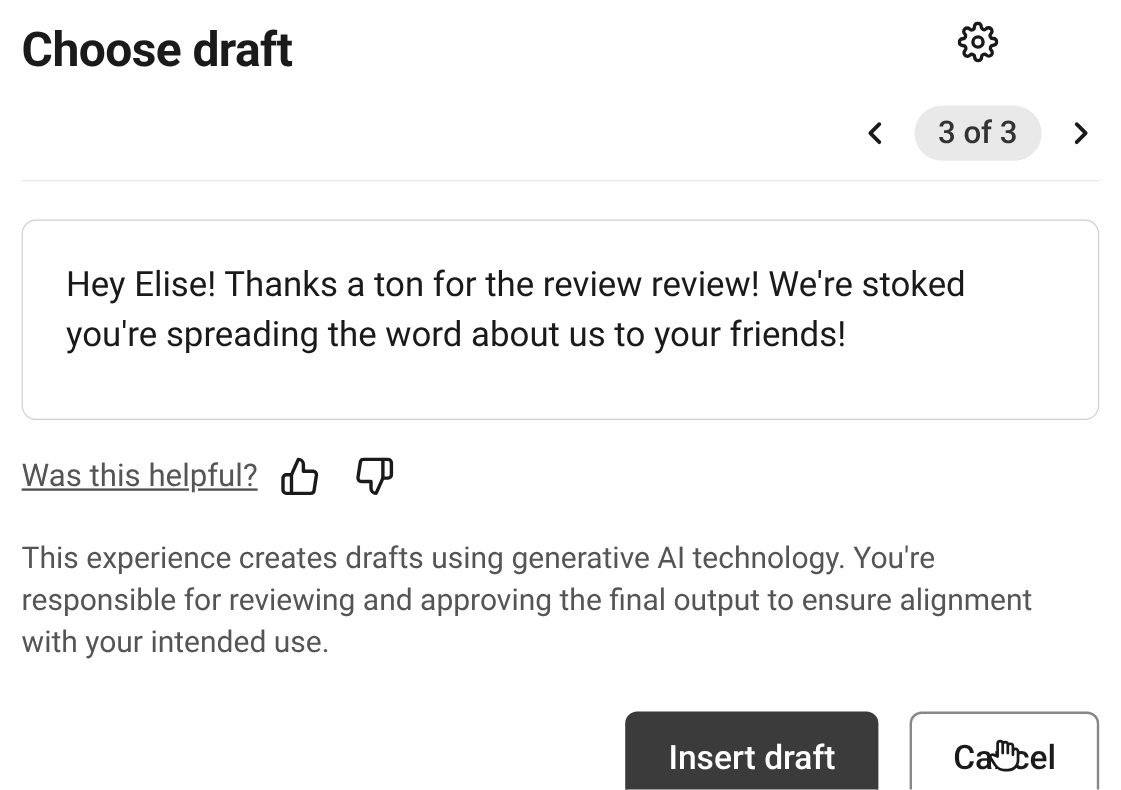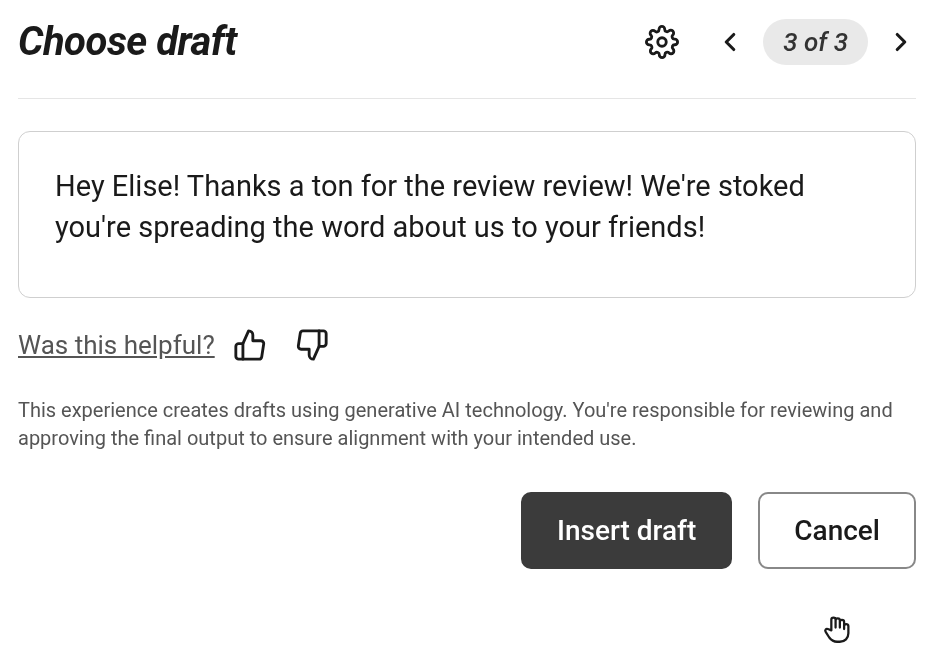--- a/index.html
+++ b/index.html
@@ -8,36 +8,36 @@
     width: 934px;
     height: 658px;
     font-family: -apple-system, BlinkMacSystemFont, "Segoe UI", Roboto, Helvetica, Arial, sans-serif;
     color: #1a1a1a;
     background: #fff;
     padding: 18px;
     position: relative;
   }
   .header {
     display: flex;
-    align-items: flex-end;
+    align-items: flex-start;
     justify-content: space-between;
-    padding-bottom: 33px;
+    padding-bottom: 16px;
     border-bottom: 1px solid #e5e5e5;
     margin-bottom: 32px;
-    font-style: italic;
   }
   .title {
     font-size: 40px;
     font-weight: 700;
     letter-spacing: -0.5px;
   }
   .header-right {
     display: flex;
     align-items: center;
     gap: 36px;
+    flex-direction: column;
   }
   .pager {
     display: flex;
     align-items: center;
     gap: 18px;
   }
   .icon-btn {
     display: flex;
     align-items: center;
     justify-content: center;
@@ -71,21 +71,21 @@
     color: #555;
     margin-bottom: 34px;
     text-decoration: underline;
   }
   .feedback .thumbs {
     display: flex;
     align-items: center;
     gap: 28px;
   }
   .disclaimer {
-    font-size: 20px;
+    font-size: 25px;
     line-height: 1.4;
     color: #555;
     margin-bottom: 40px;
     max-width: 880px;
   }
   .actions {
     display: flex;
     justify-content: flex-end;
     gap: 26px;
   }

